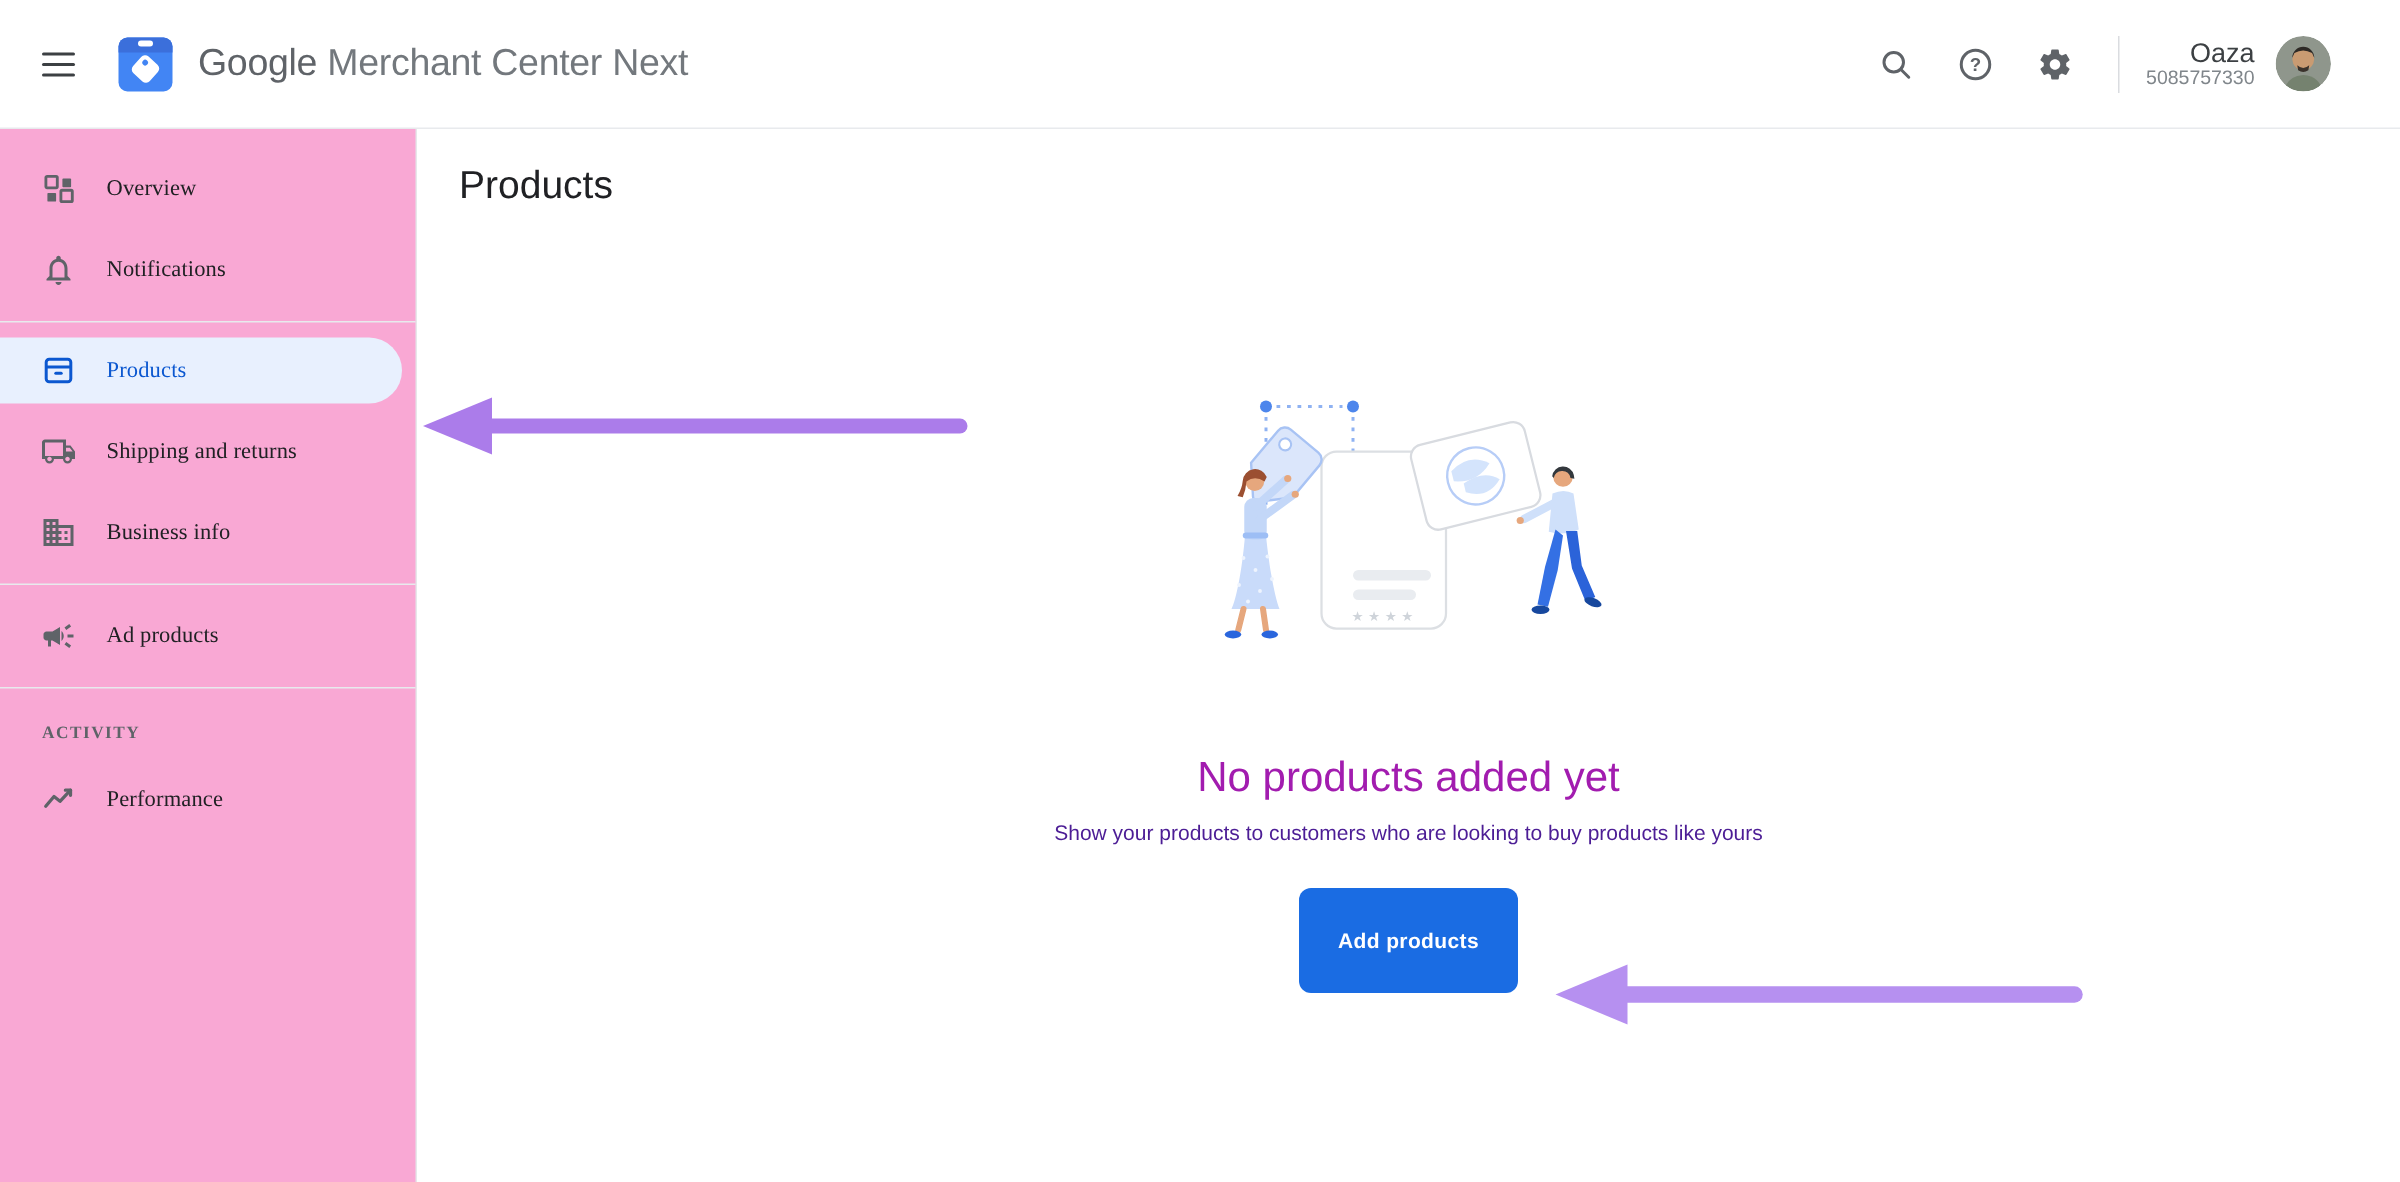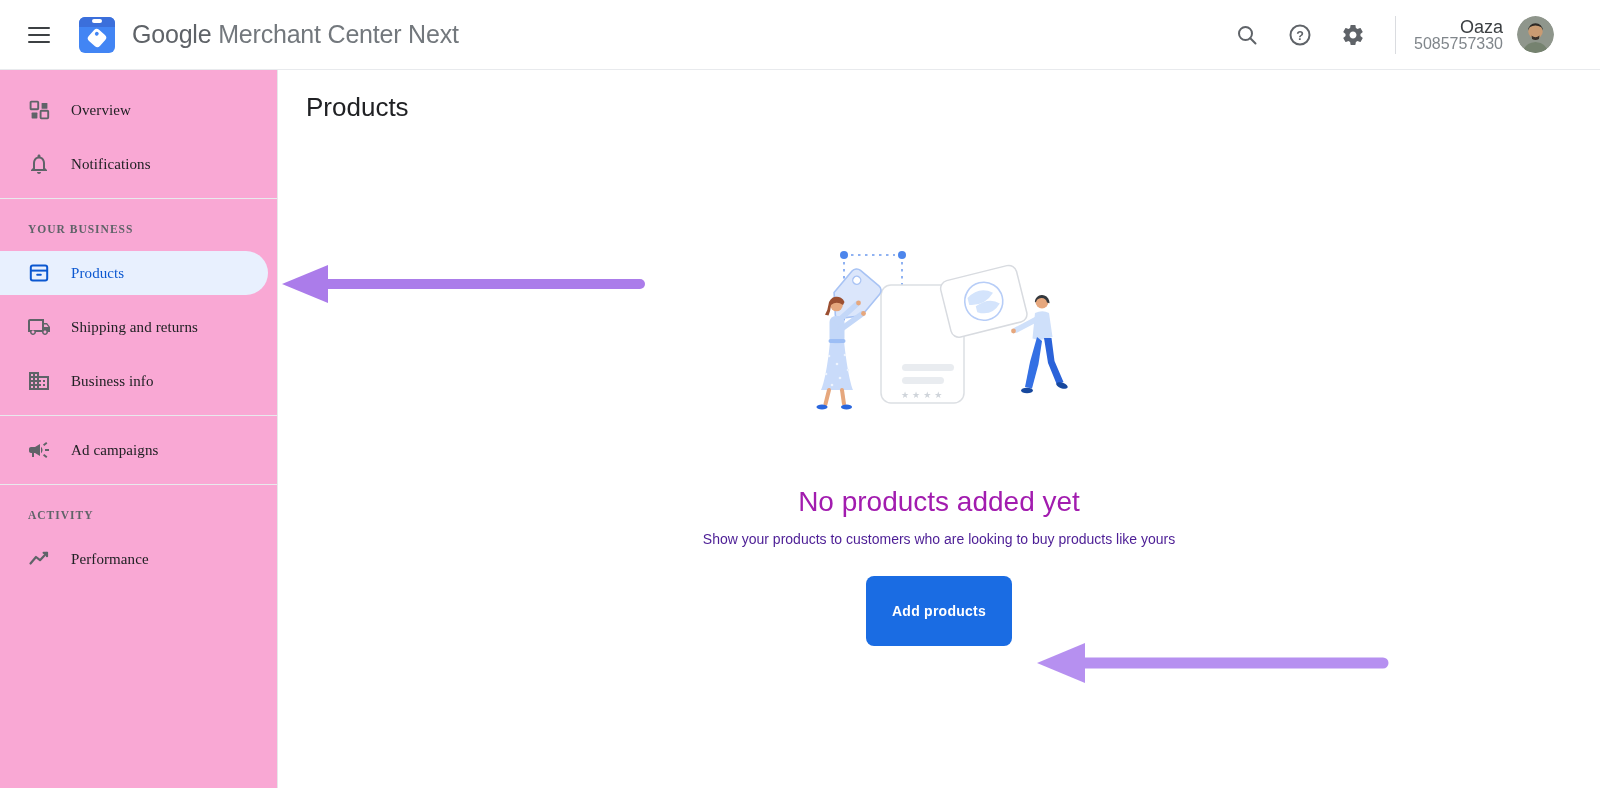--- a/index.html
+++ b/index.html
@@ -7,21 +7,21 @@
   body {
     font-family: "Liberation Sans", sans-serif;
     background: #ffffff;
     color: #202124;
     position: relative;
     overflow: hidden;
   }
 
   
   .header {
-    height: 70px;
+    height: 86px;
     display: flex;
     align-items: center;
     justify-content: space-between;
     border-bottom: 1px solid #e8eaed;
     padding: 0 46px 0 28px;
     background: #fff;
   }
   .header-left { display: flex; align-items: center; }
   .menu-btn {
     width: 26px; height: 26px;
@@ -36,21 +36,21 @@
 
   .header-right { display: flex; align-items: center; }
   .icon-btn {
     width: 40px; height: 40px; border: none; background: none; cursor: pointer;
     display: flex; align-items: center; justify-content: center; margin-left: 13px;
     border-radius: 50%;
   }
   .hdr-divider { width: 1px; height: 38px; background: #dadce0; margin: 0 18px 0 22px; }
   .account { text-align: right; margin-right: 14px; cursor: pointer; }
   .account-name { font-size: 18px; color: #3c4043; line-height: 18px; }
-  .account-id { font-size: 16px; color: #80868b; line-height: 15px; }
+  .account-id { font-size: 13px; color: #80868b; line-height: 15px; }
   .avatar { width: 37px; height: 37px; border-radius: 50%; overflow: hidden; cursor: pointer; flex: none; }
 
   
   .shell { display: flex; height: 718px; }
 
   
   .sidebar { width: 278px; flex: none; border-right: 1px solid #e6e8ea; padding-top: 10px; background: #f9a8d4; font-family: Liberation Serif, serif; }
   .nav-item {
     height: 48px; margin: 6px 0;
     display: flex; align-items: center; gap: 20px;
@@ -191,21 +191,20 @@
     <div class="nav-item">
       <span class="nv-icon">
         <svg viewBox="0 0 24 24" width="24" height="24" fill="#5f6368">
           <path d="M12 22c1.1 0 2-.9 2-2h-4c0 1.1.9 2 2 2zm6-6v-5c0-3.07-1.64-5.64-4.5-6.32V4c0-.83-.67-1.5-1.5-1.5s-1.5.67-1.5 1.5v.68C7.63 5.36 6 7.92 6 11v5l-2 2v1h16v-1l-2-2zm-2 1H8v-6c0-2.48 1.51-4.5 4-4.5s4 2.02 4 4.5v6z"></path>
         </svg>
       </span>
       <span class="nav-label">Notifications</span>
     </div>
 
     <hr class="sb-divider">
-    <div class="section-label">YOUR BUSINESS</div>
 
     <div class="nav-item selected">
       <span class="nv-icon">
         <svg viewBox="0 0 24 24" width="24" height="24" fill="none" stroke="#0b57d0" stroke-width="2">
           <rect x="3.8" y="4.5" width="16.4" height="15" rx="2"></rect>
           <line x1="3.8" y1="9.6" x2="20.2" y2="9.6"></line>
           <line x1="10.2" y1="13.8" x2="13.8" y2="13.8" stroke-linecap="round"></line>
         </svg>
       </span>
       <span class="nav-label">Products</span>
@@ -228,21 +227,21 @@
     </div>
 
     <hr class="sb-divider">
 
     <div class="nav-item">
       <span class="nv-icon">
         <svg viewBox="0 0 24 24" width="24" height="24" fill="#5f6368">
           <path d="M18 11v2h4v-2h-4zm-2 6.61c.96.71 2.21 1.65 3.2 2.39.4-.53.8-1.07 1.2-1.6-.99-.74-2.24-1.68-3.2-2.4-.4.54-.8 1.08-1.2 1.61zM20.4 5.6c-.4-.53-.8-1.07-1.2-1.6-.99.74-2.24 1.68-3.2 2.4.4.53.8 1.07 1.2 1.6.96-.72 2.21-1.65 3.2-2.4zM4 9c-1.1 0-2 .9-2 2v2c0 1.1.9 2 2 2h1v4h2v-4h1l5 3V6L8 9H4zm11.5 3c0-1.33-.58-2.53-1.5-3.35v6.69c.92-.81 1.5-2.01 1.5-3.34z"></path>
         </svg>
       </span>
-      <span class="nav-label">Ad campaigns</span>
+      <span class="nav-label">Ad products</span>
     </div>
 
     <hr class="sb-divider">
     <div class="section-label">ACTIVITY</div>
 
     <div class="nav-item">
       <span class="nv-icon">
         <svg viewBox="0 0 24 24" width="24" height="24" fill="none" stroke="#5f6368" stroke-width="2.2" stroke-linecap="round" stroke-linejoin="round">
           <path d="M3.5 16.5 L9 10 L13 13.2 L20 5.8"></path>
           <path d="M16.6 5.8 H20 V9.2"></path>

